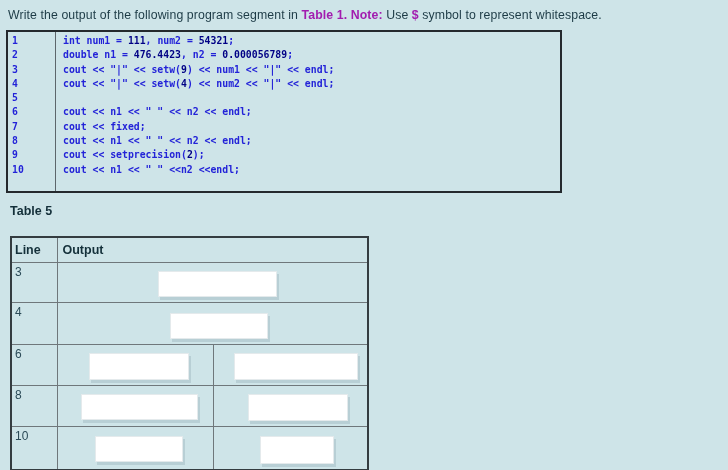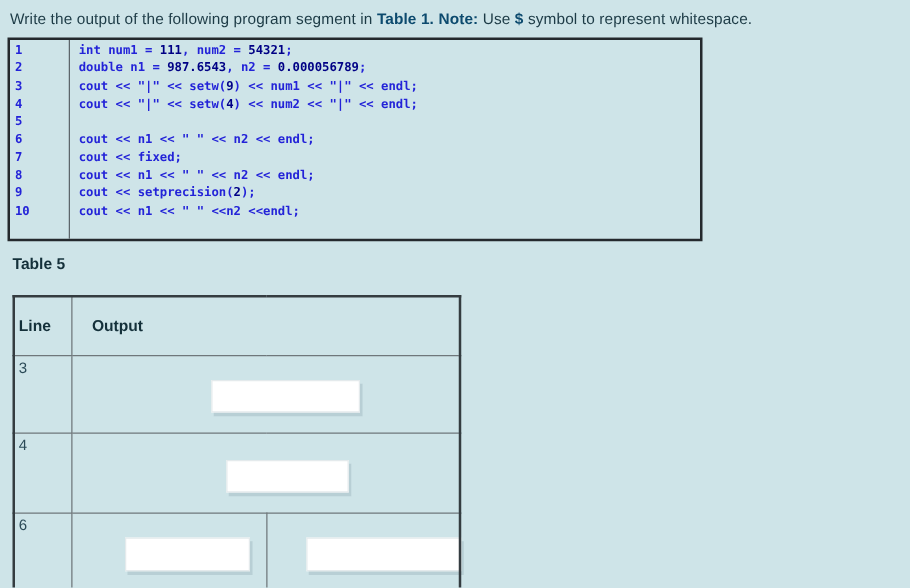--- a/index.html
+++ b/index.html
@@ -9,21 +9,21 @@
     font-family:"Liberation Sans", sans-serif;
     color:#1d3b46;
   }
   .instruction {
     margin:8px 0 0 8px;
     font-size:12.3px;
     line-height:15px;
     color:#1d3b46;
     letter-spacing:0.1px;
   }
-  .instruction b { color:#0c4a6e; }
+  .instruction b { color:#a21caf; }
 
   .code-box {
     position:relative;
     margin:7px 0 0 6px;
     width:556px;
     height:163px;
     border:2px solid #24292d;
     padding-top:2px;
     background:#cee4e8;
   }
@@ -58,21 +58,21 @@
     table-layout:fixed;
     width:357px;
     border:2px solid #343c40;
   }
   col.c1 { width:46px; }
   col.c2 { width:156px; }
   col.c3 { width:155px; }
   .answer-table th, .answer-table td {
     border:1px solid #6f777b;
     vertical-align:top;
-    padding:16px;
+    padding:5px;
     background:#cee4e8;
   }
   .answer-table th {
     height:23px;
     font-size:12.5px;
     font-weight:bold;
     color:#14303a;
     vertical-align:middle;
   }
   th.line-col { text-align:left; padding-left:3px; }
@@ -112,21 +112,21 @@
 <p class="instruction"><span>Write the output of the following program segment in </span><b>Table 1. Note:</b><span> Use </span><b>$</b><span> symbol to represent whitespace.</span></p>
 
 <div class="code-box">
   <div class="gutter-line"></div>
   <div class="code-row">
     <span class="ln">1</span>
     <span class="code-text">int num1 = <span class="num">111</span>, num2 = <span class="num">54321</span>;</span>
   </div>
   <div class="code-row">
     <span class="ln">2</span>
-    <span class="code-text">double n1 = <span class="num">987.6543</span>, n2 = <span class="num">0.000056789</span>;</span>
+    <span class="code-text">double n1 = <span class="num">476.4423</span>, n2 = <span class="num">0.000056789</span>;</span>
   </div>
   <div class="code-row">
     <span class="ln">3</span>
     <span class="code-text">cout &lt;&lt; "|" &lt;&lt; setw(<span class="num">9</span>) &lt;&lt; num1 &lt;&lt; "|" &lt;&lt; endl;</span>
   </div>
   <div class="code-row">
     <span class="ln">4</span>
     <span class="code-text">cout &lt;&lt; "|" &lt;&lt; setw(<span class="num">4</span>) &lt;&lt; num2 &lt;&lt; "|" &lt;&lt; endl;</span>
   </div>
   <div class="code-row">

